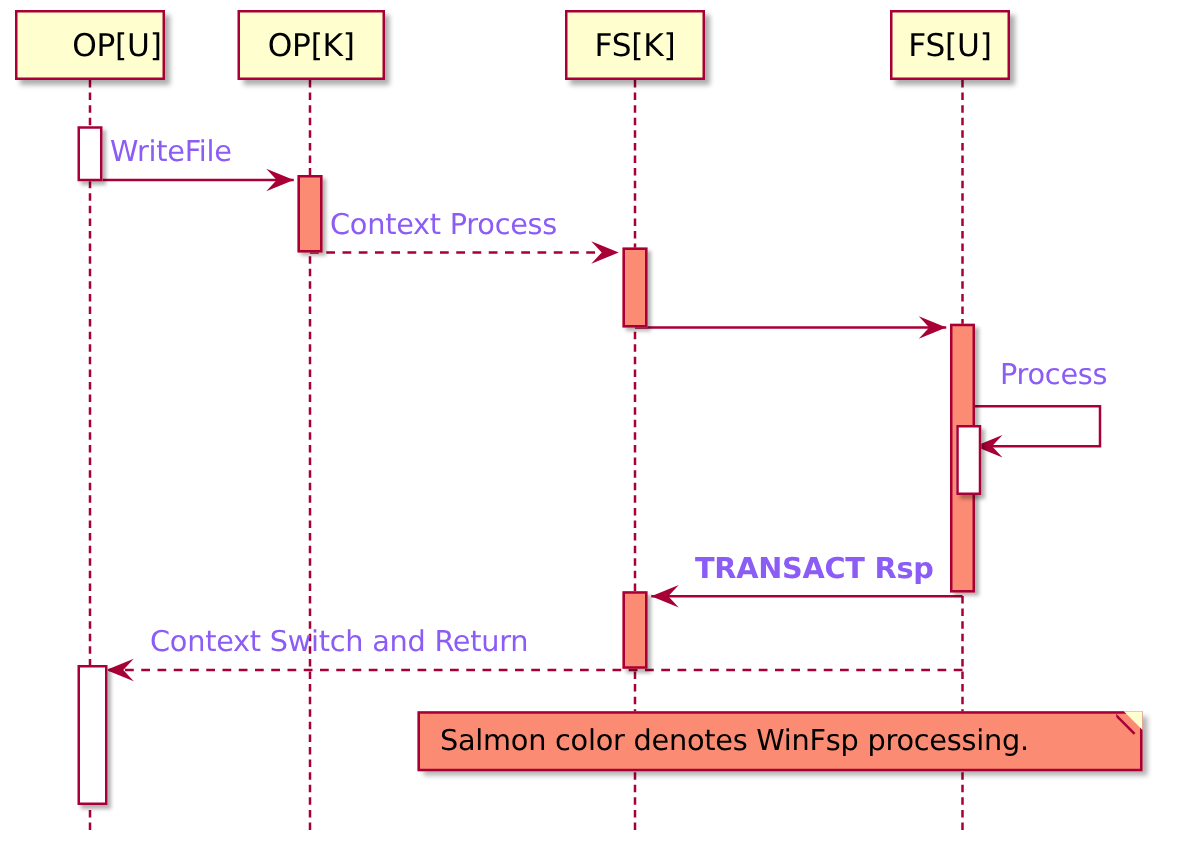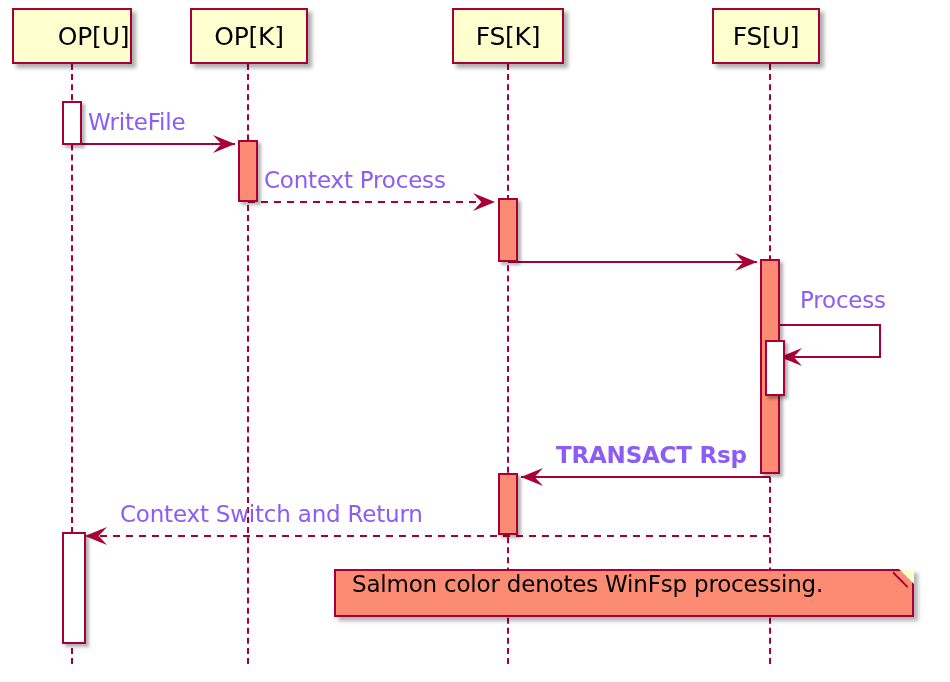--- a/index.html
+++ b/index.html
@@ -56,20 +56,21 @@
   }
   .note {
     position: absolute;
     background: #FB8C73;
     border: 2px solid #A80036;
     box-sizing: border-box;
     box-shadow: 4px 4px 4px rgba(0,0,0,0.30);
     font-size: 23px;
     color: #000000;
     display: flex;
+    align-items: center;
     white-space: nowrap;
     letter-spacing: -0.2px;
   }
   .note-text { padding-left: 16px; }
   .note-fold {
     position: absolute;
     right: -2px;
     top: -2px;
     width: 0; height: 0;
     border-left: 15px solid transparent;
@@ -105,21 +106,21 @@
 <body>
 
 <div id="diagram">
     <div class="lifeline" style="left: 71px; top: 64px; height: 600px;"></div>
     <div class="lifeline" style="left: 247px; top: 64px; height: 600px;"></div>
     <div class="lifeline" style="left: 507px; top: 64px; height: 600px;"></div>
     <div class="lifeline" style="left: 769px; top: 64px; height: 600px;"></div>
     <div class="participant-box" style="left: 12px; top: 8px; width: 120px; height: 56px; padding-left: 43px;">OP[U]</div>
     <div class="participant-box" style="left: 190px; top: 8px; width: 118px; height: 56px;">OP[K]</div>
     <div class="participant-box" style="left: 452px; top: 8px; width: 112px; height: 56px;">FS[K]</div>
-    <div class="participant-box" style="left: 712px; top: 8px; width: 108px; height: 56px;">FS[U]</div>
+    <div class="participant-box" style="left: 712px; top: 8px; width: 96px; height: 56px;">FS[U]</div>
     <div class="activation act-white" style="left: 62px; top: 101px; width: 20px; height: 44px; z-index: 4;"></div>
     <div class="activation act-salmon" style="left: 238px; top: 140px; width: 20px; height: 62px; z-index: 4;"></div>
     <div class="activation act-salmon" style="left: 498px; top: 198px; width: 20px; height: 64px; z-index: 4;"></div>
     <div class="activation act-salmon" style="left: 760px; top: 259px; width: 20px; height: 215px; z-index: 4;"></div>
     <div class="activation act-white" style="left: 765px; top: 340px; width: 20px; height: 56px; z-index: 6;"></div>
     <div class="activation act-salmon" style="left: 498px; top: 473px; width: 20px; height: 62px; z-index: 4;"></div>
     <div class="activation act-white" style="left: 62px; top: 532px; width: 24px; height: 112px; z-index: 4;"></div>
     <div class="msg-label" style="left: 88px; top: 109px;">WriteFile</div>
     <div class="msg-label" style="left: 264px; top: 167px;">Context Process</div>
     <div class="msg-label" style="left: 800px; top: 287px;">Process</div>

